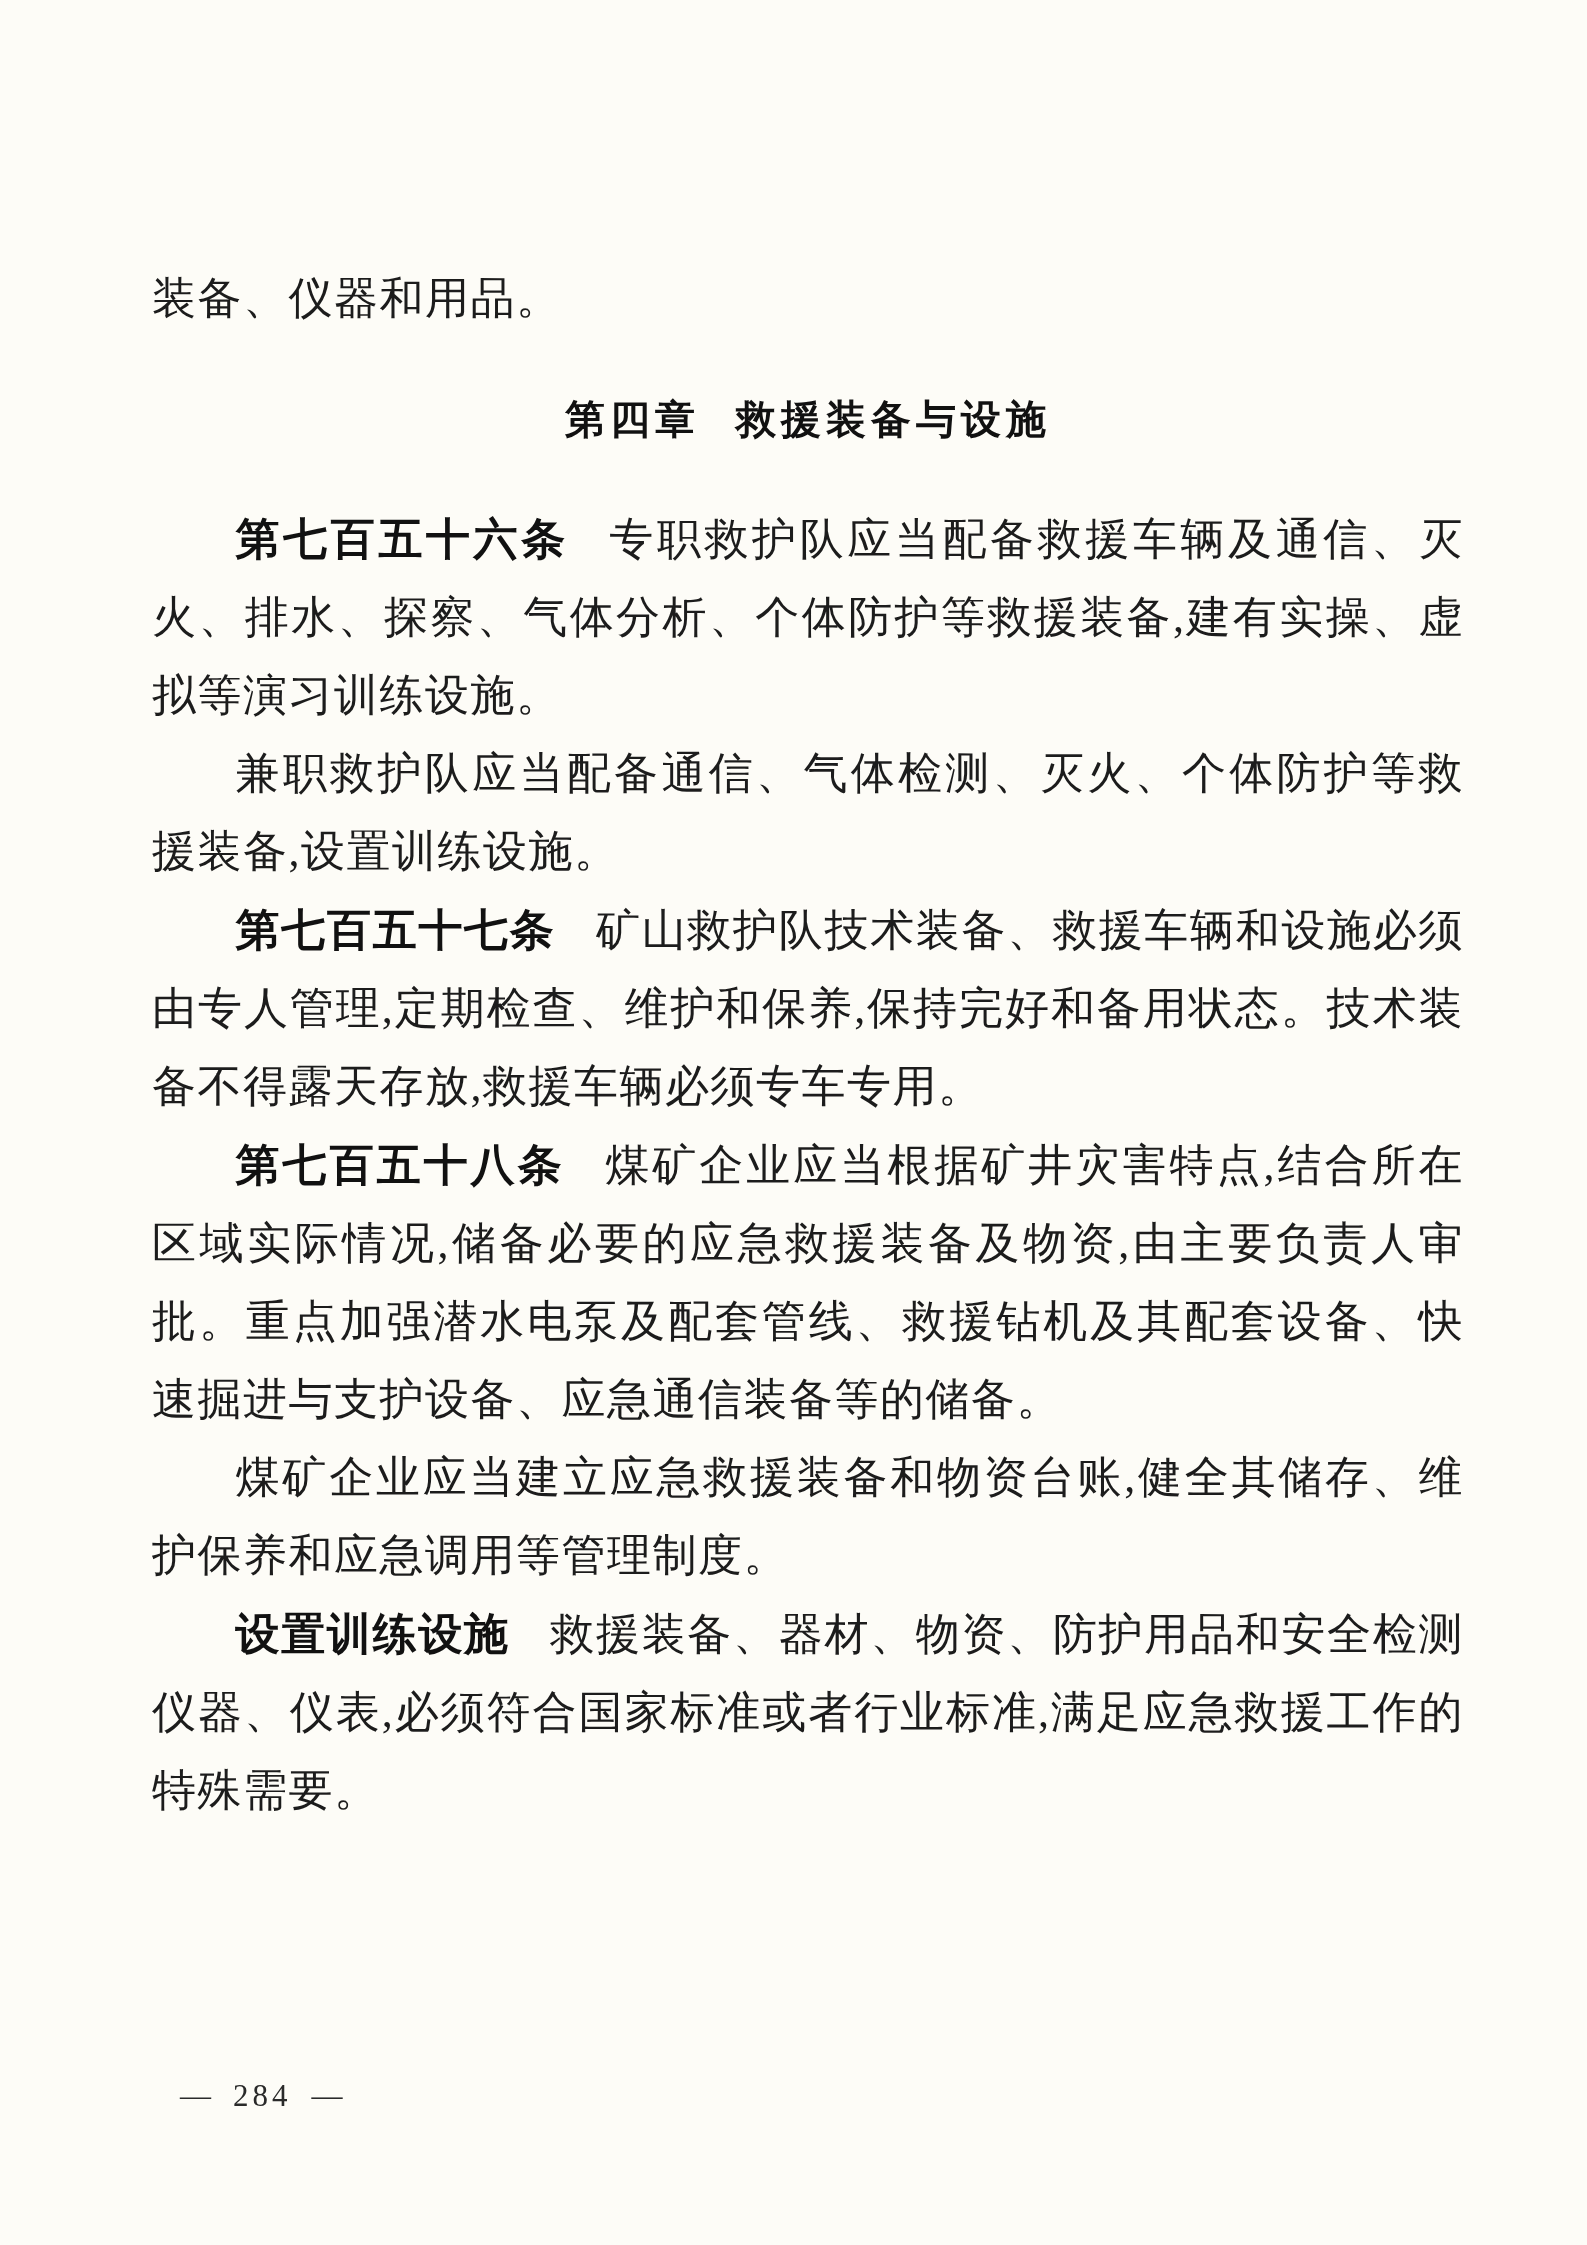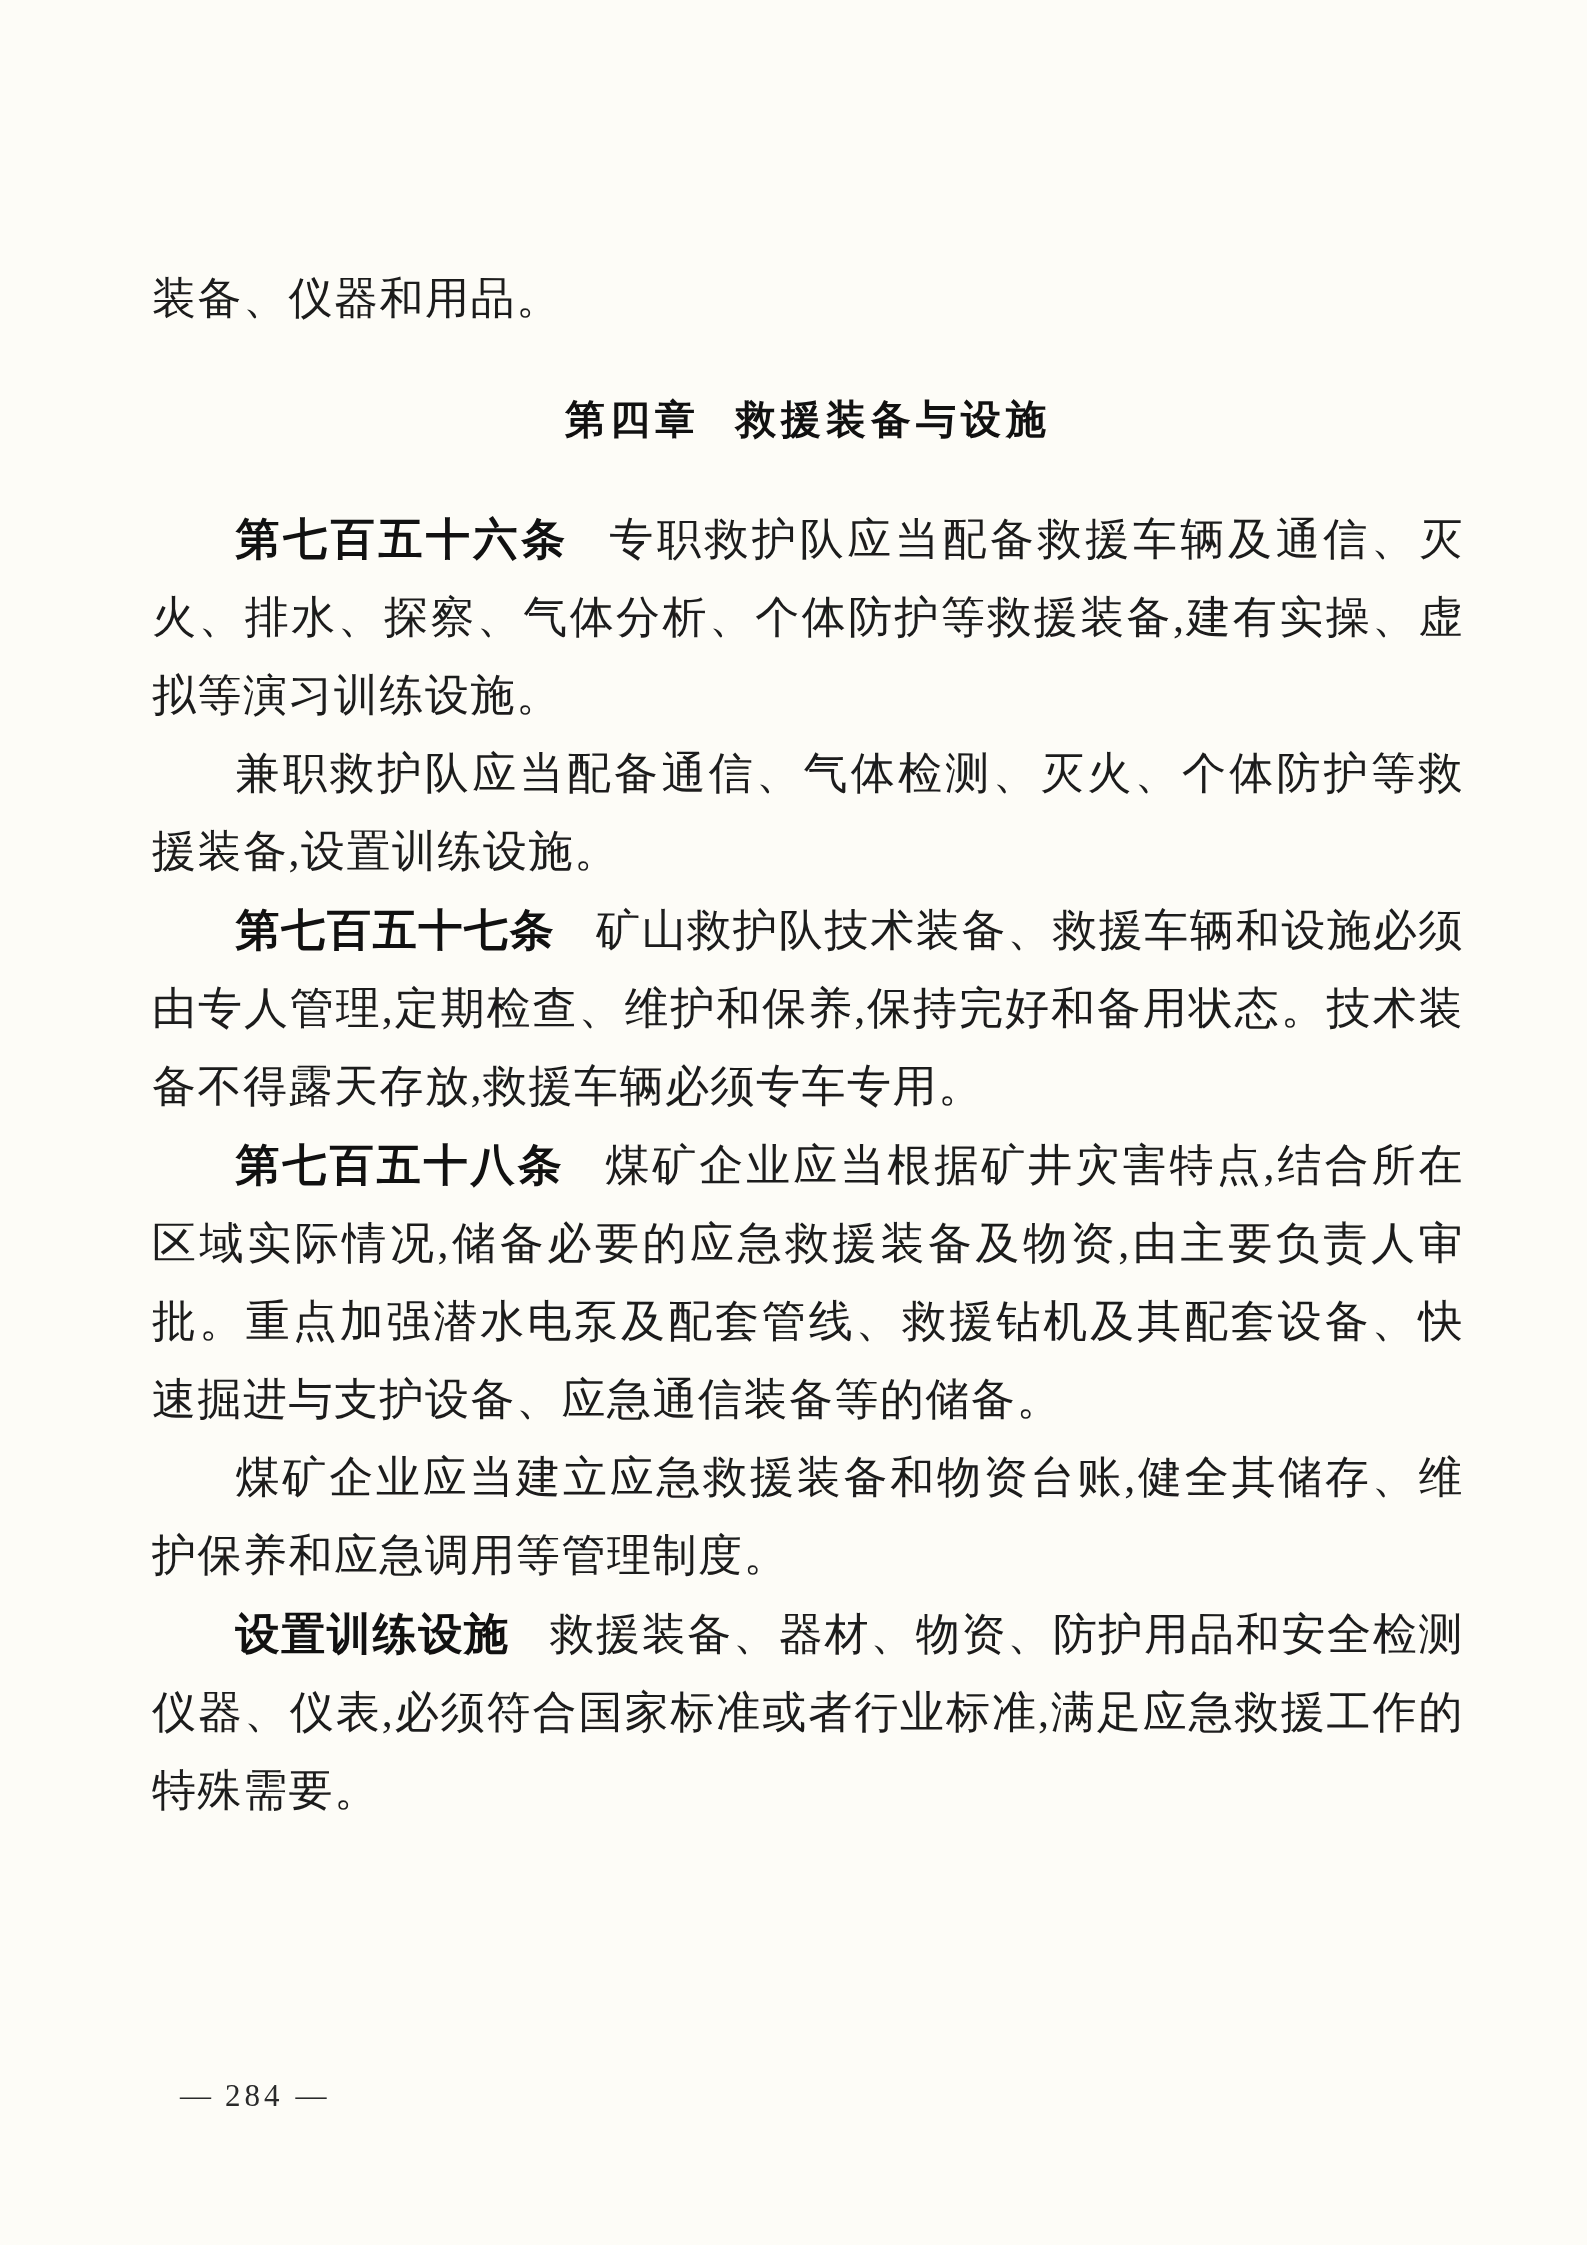--- a/index.html
+++ b/index.html
@@ -64,21 +64,21 @@
   .footer {
     position: absolute;
     left: 168px;
     top: 2078px;
     font-size: 31px;
     letter-spacing: 2px;
     color: #2a2a2a;
     font-family: "Liberation Serif", "DejaVu Serif", serif;
   }
   .footer .page-num {
-    margin: 0 12px;
+    margin: 0 20px;
     letter-spacing: 4px;
   }
 </style>
 </head>
 <body>
 
 <div class="page">
   <div class="content">
 
     <p class="body-text continuation">装备、仪器和用品。</p>

